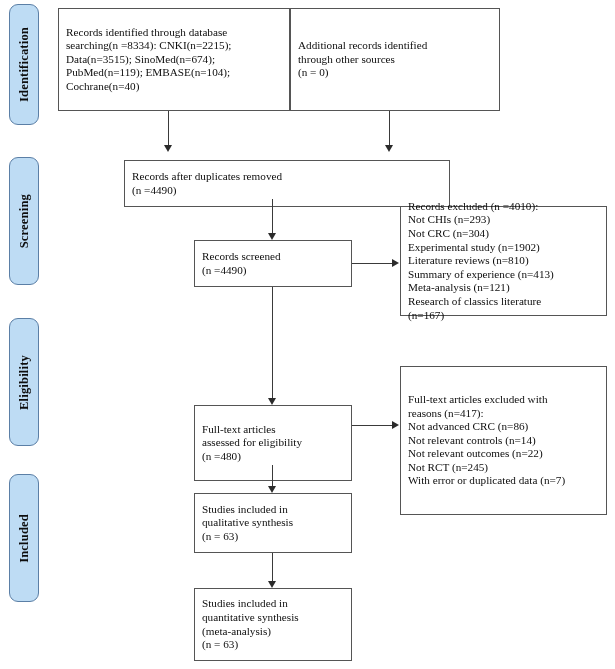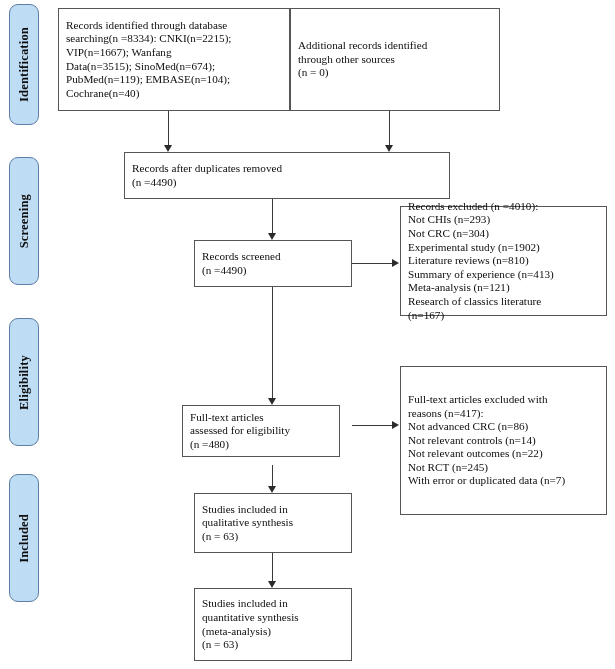--- a/index.html
+++ b/index.html
@@ -102,39 +102,38 @@
   <div class="stage-tab" style="top:318px; height:128px;">
     <span class="stage-label">Eligibility</span>
   </div>
   <div class="stage-tab" style="top:474px; height:128px;">
     <span class="stage-label">Included</span>
   </div>
 
   <div class="flow-box left-text" style="left:58px; top:8px; width:232px; height:103px;">
     <div class="line">Records identified through database</div>
     <div class="line">searching(n =8334): CNKI(n=2215);</div>
-    <div class="line">VIP(n=1667); Wanfang</div>
     <div class="line">Data(n=3515); SinoMed(n=674);</div>
     <div class="line">PubMed(n=119); EMBASE(n=104);</div>
     <div class="line">Cochrane(n=40)</div>
   </div>
 
   <div class="flow-box center-text" style="left:290px; top:8px; width:210px; height:103px;">
     <div class="line">Additional records identified</div>
     <div class="line">through other sources</div>
     <div class="line">(n = 0)</div>
   </div>
 
   <div class="vline" style="left:168px; top:111px; height:34px;"></div>
   <div class="arrow-down" style="left:163.5px; top:145px;"></div>
 
   <div class="vline" style="left:389px; top:111px; height:34px;"></div>
   <div class="arrow-down" style="left:384.5px; top:145px;"></div>
 
-  <div class="flow-box center-text" style="left:124px; top:152px; width:326px; height:47px;">
+  <div class="flow-box center-text" style="left:124px; top:160px; width:326px; height:47px;">
     <div class="line">Records after duplicates removed</div>
     <div class="line">(n =4490)</div>
   </div>
 
   <div class="vline" style="left:272px; top:199px; height:34px;"></div>
   <div class="arrow-down" style="left:267.5px; top:233px;"></div>
 
   <div class="flow-box center-text" style="left:194px; top:240px; width:158px; height:47px;">
     <div class="line">Records screened</div>
     <div class="line">(n =4490)</div>
@@ -151,21 +150,21 @@
     <div class="line">Literature reviews (n=810)</div>
     <div class="line">Summary of experience (n=413)</div>
     <div class="line">Meta-analysis (n=121)</div>
     <div class="line">Research of classics literature</div>
     <div class="line">(n=167)</div>
   </div>
 
   <div class="vline" style="left:272px; top:287px; height:111px;"></div>
   <div class="arrow-down" style="left:267.5px; top:398px;"></div>
 
-  <div class="flow-box center-text" style="left:182px; top:405px; width:158px; height:52px;">
+  <div class="flow-box center-text" style="left:194px; top:405px; width:158px; height:76px;">
     <div class="line">Full-text articles</div>
     <div class="line">assessed for eligibility</div>
     <div class="line">(n =480)</div>
   </div>
 
   <div class="hline" style="left:352px; top:425px; width:40px;"></div>
   <div class="arrow-right" style="left:392px; top:420.5px;"></div>
 
   <div class="flow-box center-text" style="left:400px; top:366px; width:207px; height:149px;">
     <div class="line">Full-text articles excluded with</div>

